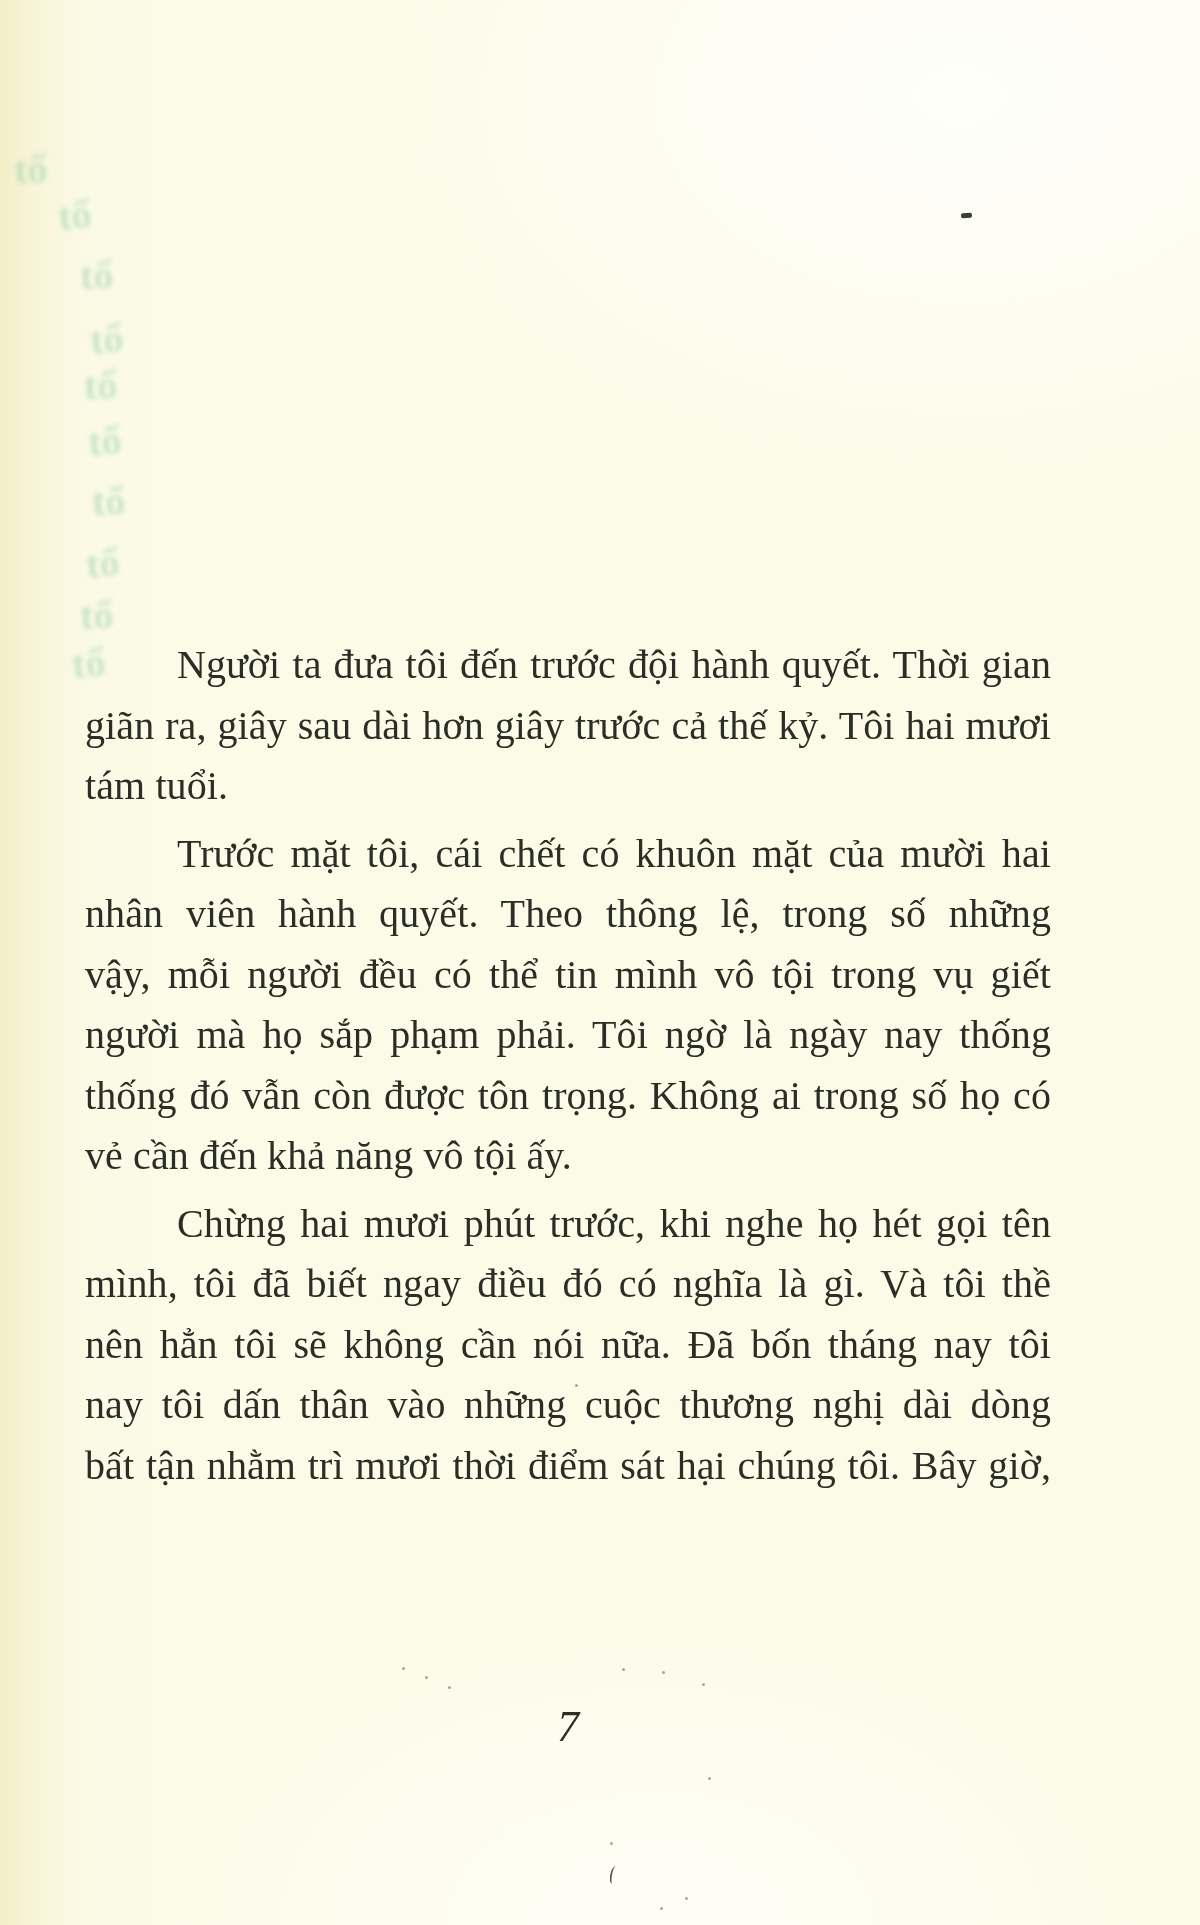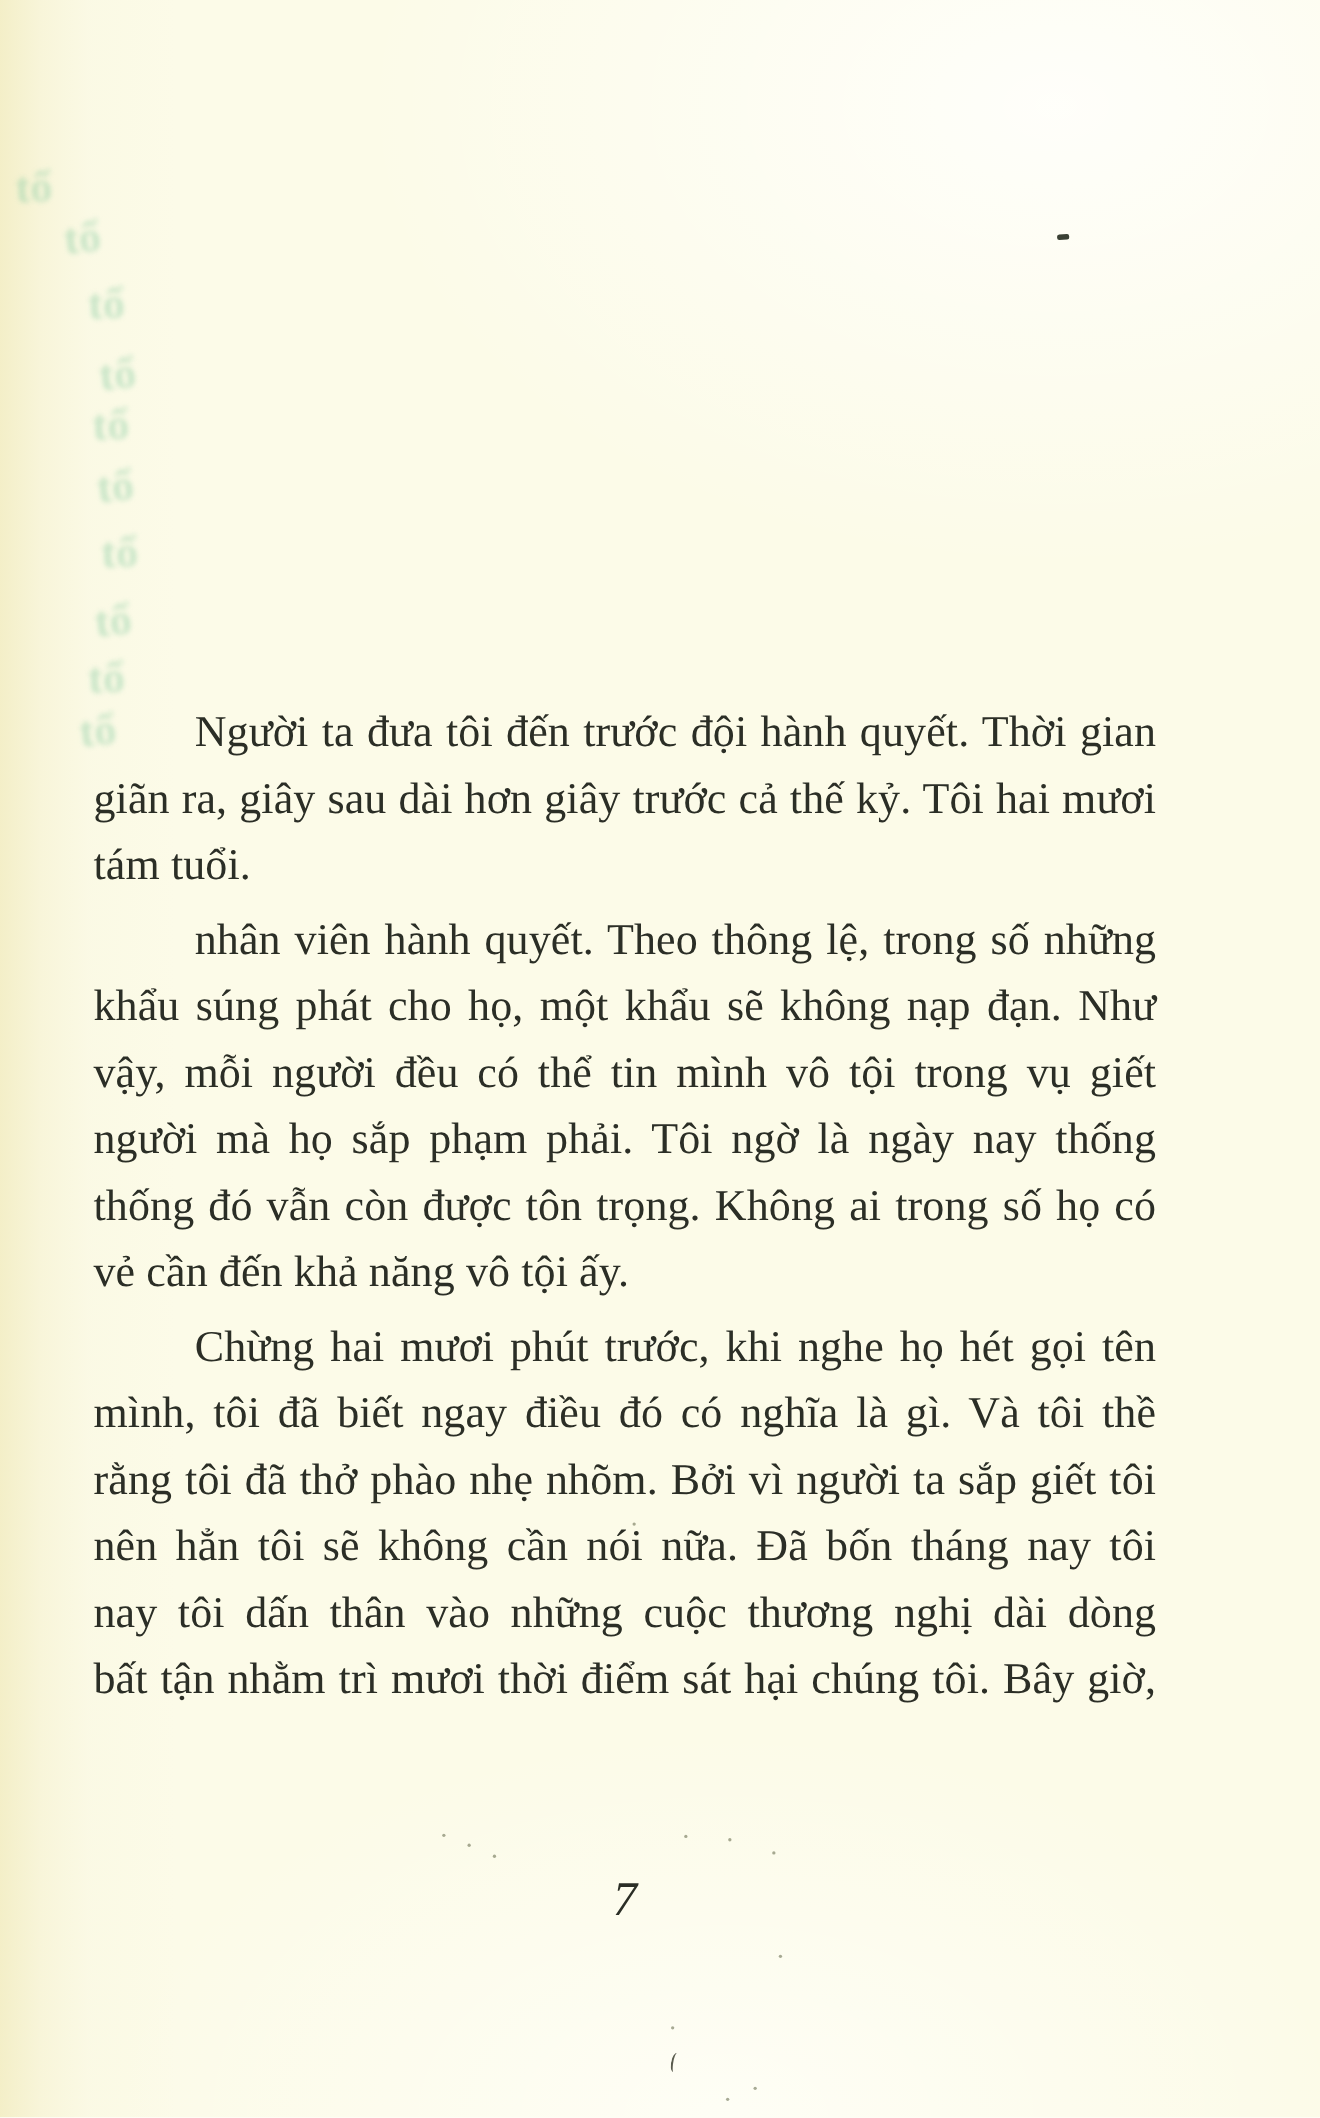--- a/index.html
+++ b/index.html
@@ -101,31 +101,30 @@
       <span class="ghost" style="left: 72px; top: 640px; transform: rotate(-6deg);">tổ</span>
     </div>
   <div class="dash-mark"></div>
   <div class="body-text">
       <div class="paragraph">
         <div class="line">Người ta đưa tôi đến trước đội hành quyết. Thời gian</div>
         <div class="line">giãn ra, giây sau dài hơn giây trước cả thế kỷ. Tôi hai mươi</div>
         <div class="line line-end">tám tuổi.</div>
       </div>
       <div class="paragraph">
+        <div class="line">Trước mặt tôi, cái chết có khuôn mặt của mười hai</div>
         <div class="line">nhân viên hành quyết. Theo thông lệ, trong số những</div>
-        <div class="line">khẩu súng phát cho họ, một khẩu sẽ không nạp đạn. Như</div>
         <div class="line">vậy, mỗi người đều có thể tin mình vô tội trong vụ giết</div>
         <div class="line">người mà họ sắp phạm phải. Tôi ngờ là ngày nay thống</div>
         <div class="line">thống đó vẫn còn được tôn trọng. Không ai trong số họ có</div>
         <div class="line line-end">vẻ cần đến khả năng vô tội ấy.</div>
       </div>
       <div class="paragraph">
         <div class="line">Chừng hai mươi phút trước, khi nghe họ hét gọi tên</div>
         <div class="line">mình, tôi đã biết ngay điều đó có nghĩa là gì. Và tôi thề</div>
-        <div class="line">rằng tôi đã thở phào nhẹ nhõm. Bởi vì người ta sắp giết tôi</div>
         <div class="line">nên hẳn tôi sẽ không cần nói nữa. Đã bốn tháng nay tôi</div>
         <div class="line">nay tôi dấn thân vào những cuộc thương nghị dài dòng</div>
         <div class="line">bất tận nhằm trì mươi thời điểm sát hại chúng tôi. Bây giờ,</div>
       </div>
     </div>
   <div class="page-number">7</div>
   <div class="ink-squiggle"></div>
   <div id="specks">
       <span class="speck" style="left: 622px; top: 1668px;"></span>
       <span class="speck" style="left: 662px; top: 1671px;"></span>

